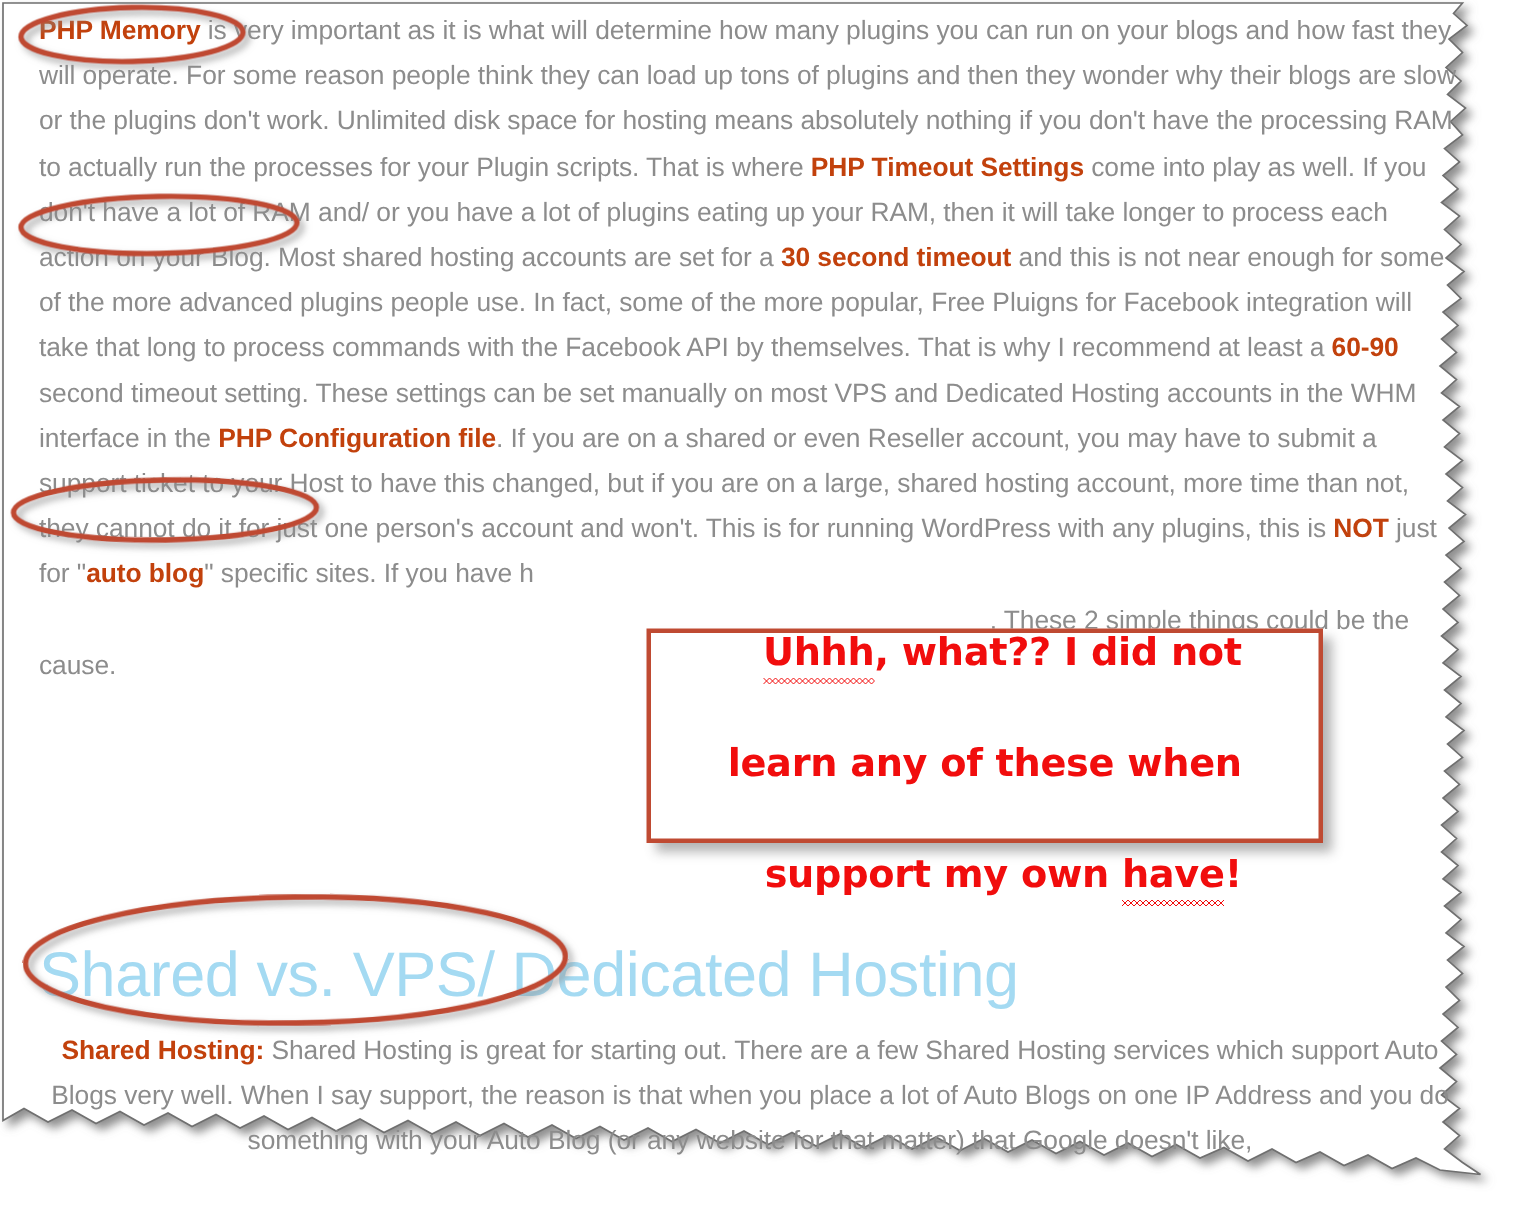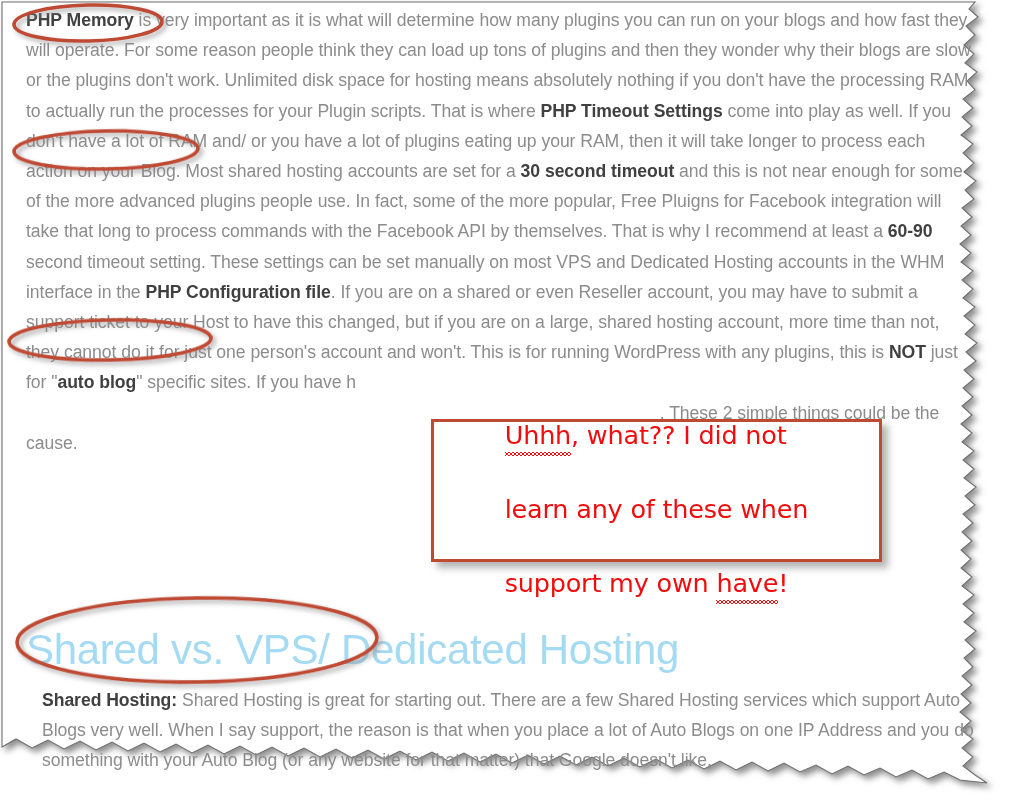--- a/index.html
+++ b/index.html
@@ -42,33 +42,34 @@
   .para {
     position: absolute;
     color: #8c8c8c;
     font-size: 17.6px;
     line-height: 30.2px;
     letter-spacing: -0.05px;
     font-weight: 400;
     text-align: left;
   }
   .para b, .para strong {
-    color: #404040;
+    color: #c2410c;
     font-weight: 700;
   }
 
   #para-main {
     left: 26px;
     top: 5px;
     width: 948px;
   }
   #para-shared {
-    left: 42px;
+    left: 26px;
     top: 685px;
     width: 948px;
+    text-align: center;
   }
 
   .section-heading {
     position: absolute;
     left: 26px;
     top: 624px;
     color: #a4daf2;
     font-size: 42px;
     line-height: 52px;
     font-weight: 400;
@@ -93,24 +94,24 @@
     border: 3px solid #bf4a32;
     box-shadow: 6px 6px 7px rgba(90, 90, 90, 0.45);
     box-sizing: border-box;
     display: flex;
     align-items: center;
     justify-content: center;
   }
   #callout-text {
     color: #f10d0d;
     font-family: "DejaVu Sans", sans-serif;
-    font-weight: 400;
+    font-weight: 700;
     font-size: 25.5px;
     line-height: 37px;
-    text-align: left;
+    text-align: right;
     letter-spacing: -0.2px;
     white-space: pre-line;
     padding: 0 8px;
   }
   .sq {
     position: relative;
     display: inline-block;
   }
   .sq::after {
     content: "";

